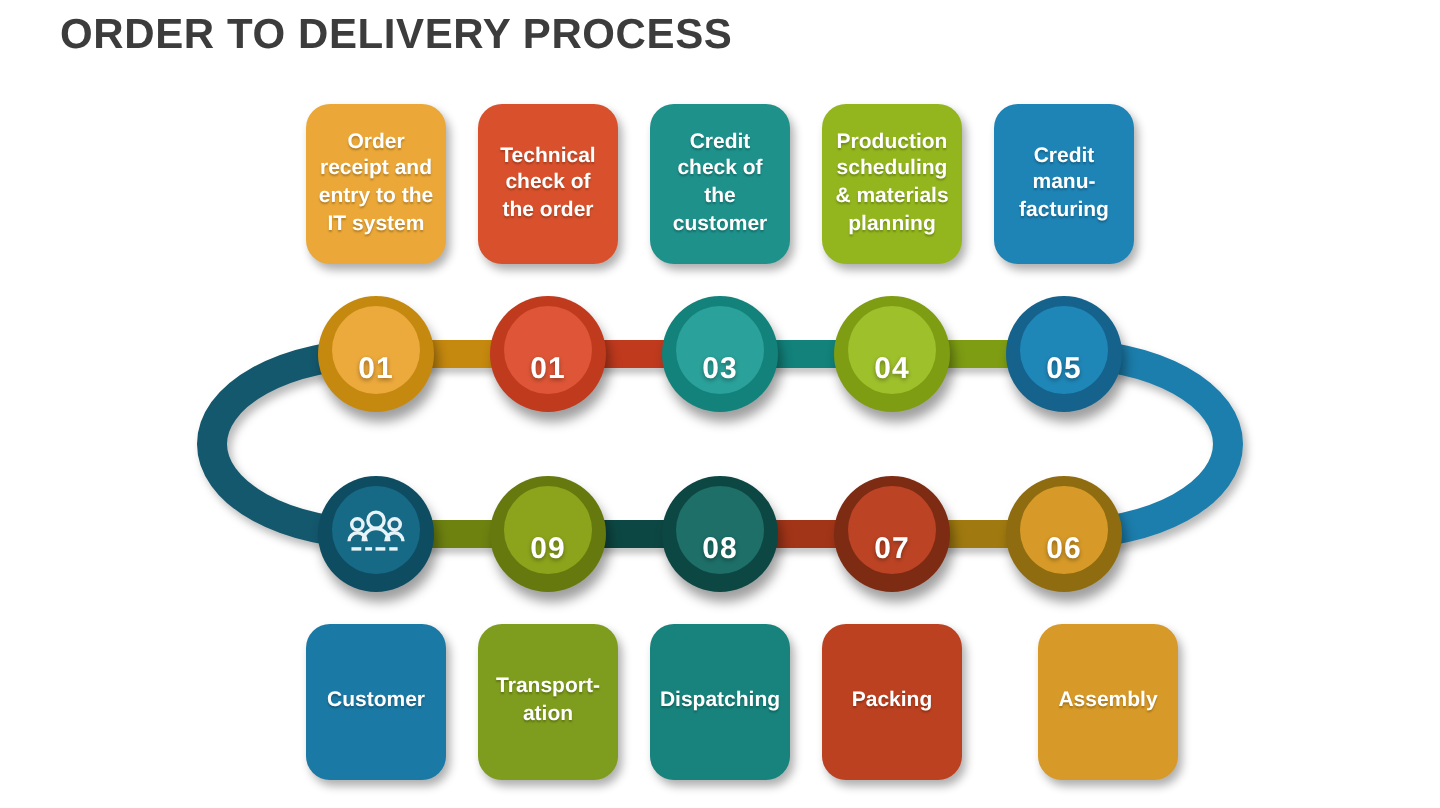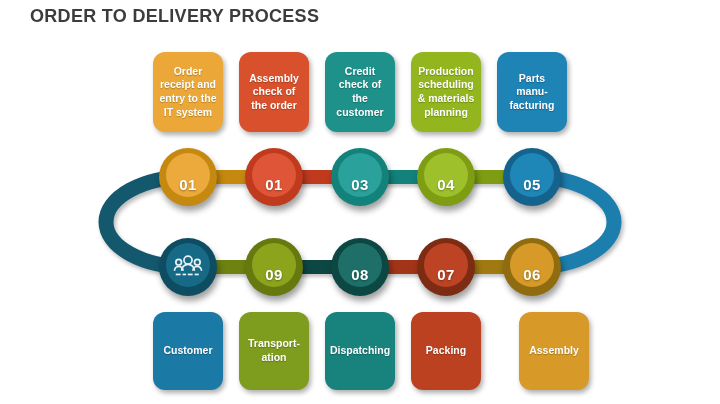--- a/index.html
+++ b/index.html
@@ -2,21 +2,21 @@
 <html><head>
 <meta charset="utf-8">
 <style>
   html,body{margin:0;padding:0;background:#ffffff;}
   .canvas{
     position:relative;width:720px;height:404px;background:#ffffff;overflow:hidden;
     font-family:"Liberation Sans","DejaVu Sans",sans-serif;
   }
   .title{
     position:absolute;left:30px;top:6px;margin:0;
-    font-size:18px;font-weight:800;letter-spacing:.3px;color:var(--c,#3C3C3C);
+    font-size:21px;font-weight:800;letter-spacing:.3px;color:var(--c,#3C3C3C);
   }
   .loop-svg{position:absolute;left:0;top:0;width:720px;height:404px;}
   .loop{fill:none;stroke:var(--c);stroke-width:15;filter:drop-shadow(2px 3px 2px rgba(0,0,0,0.28));}
   .bar{
     position:absolute;width:86px;height:14px;background:var(--bar);
     box-shadow:0 3px 3px rgba(0,0,0,0.22);
   }
   .circle{
     position:absolute;width:58px;height:58px;border-radius:50%;
     background:var(--ring);box-shadow:2px 5px 6px rgba(0,0,0,0.38);
@@ -121,30 +121,30 @@
   </div>
   <div class="circle" style="left: 503px; top: 238px; --ring: #8F6C0F; --fill: #D79A28;">
     <span class="inner"></span>
     <span class="num">06</span>
   </div>
 
   <div class="pbox top" style="left: 153px; justify-content: flex-end; --bg: #EBA838;">
     <span>Order receipt and entry to the IT system</span>
   </div>
   <div class="pbox top" style="left: 239px; --bg: #D8512C;">
-    <span>Assembly check of the order</span>
+    <span>Technical check of the order</span>
   </div>
   <div class="pbox top" style="left: 325px; --bg: #1E918B;">
     <span>Credit check of the customer</span>
   </div>
   <div class="pbox top" style="left: 411px; --bg: #93B61E;">
     <span>Production scheduling &amp; materials planning</span>
   </div>
   <div class="pbox top" style="left: 497px; --bg: #1E83B5;">
-    <span>Parts manu-facturing</span>
+    <span>Credit manu-facturing</span>
   </div>
 
   <div class="pbox bot" style="left: 153px; --bg: #1B79A5;">
     <span>Customer</span>
   </div>
   <div class="pbox bot" style="left: 239px; --bg: #7E9C1D;">
     <span>Transport-ation</span>
   </div>
   <div class="pbox bot" style="left: 325px; --bg: #18827C;">
     <span>Dispatching</span>

